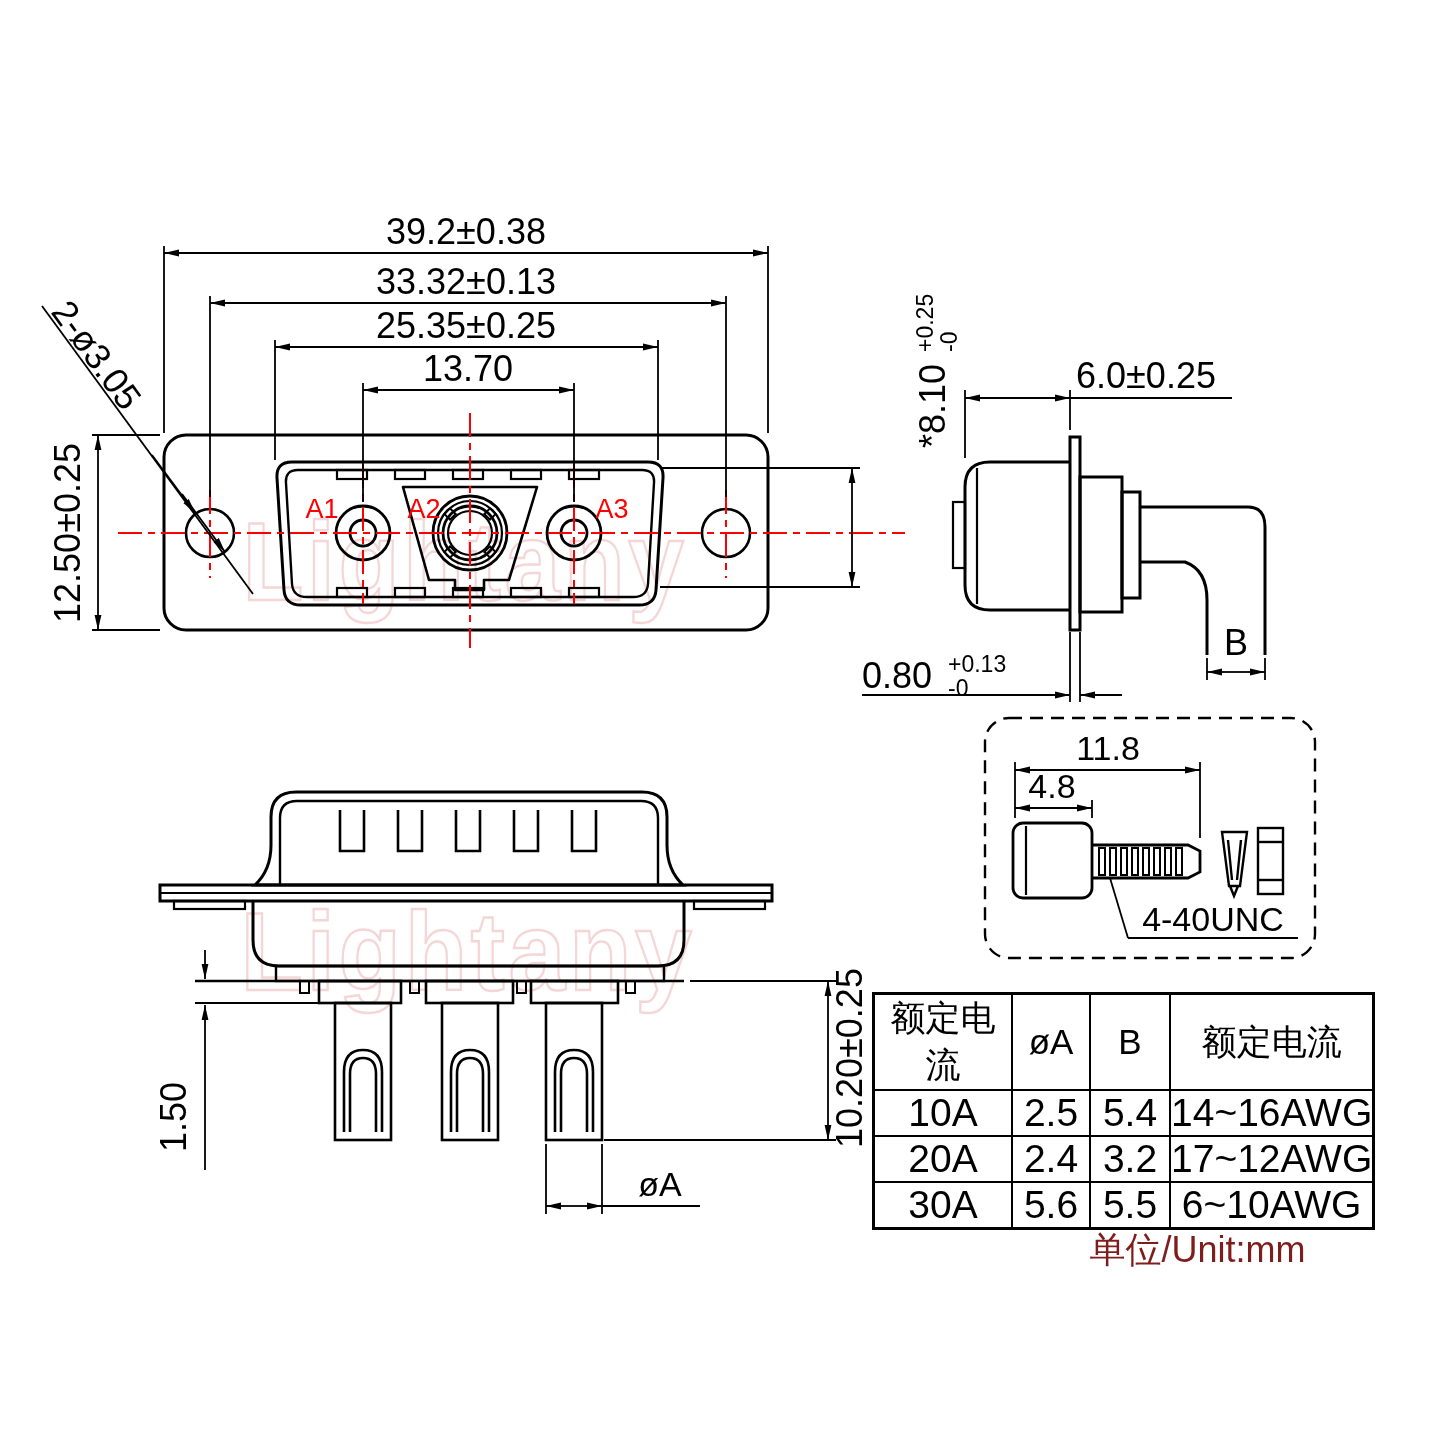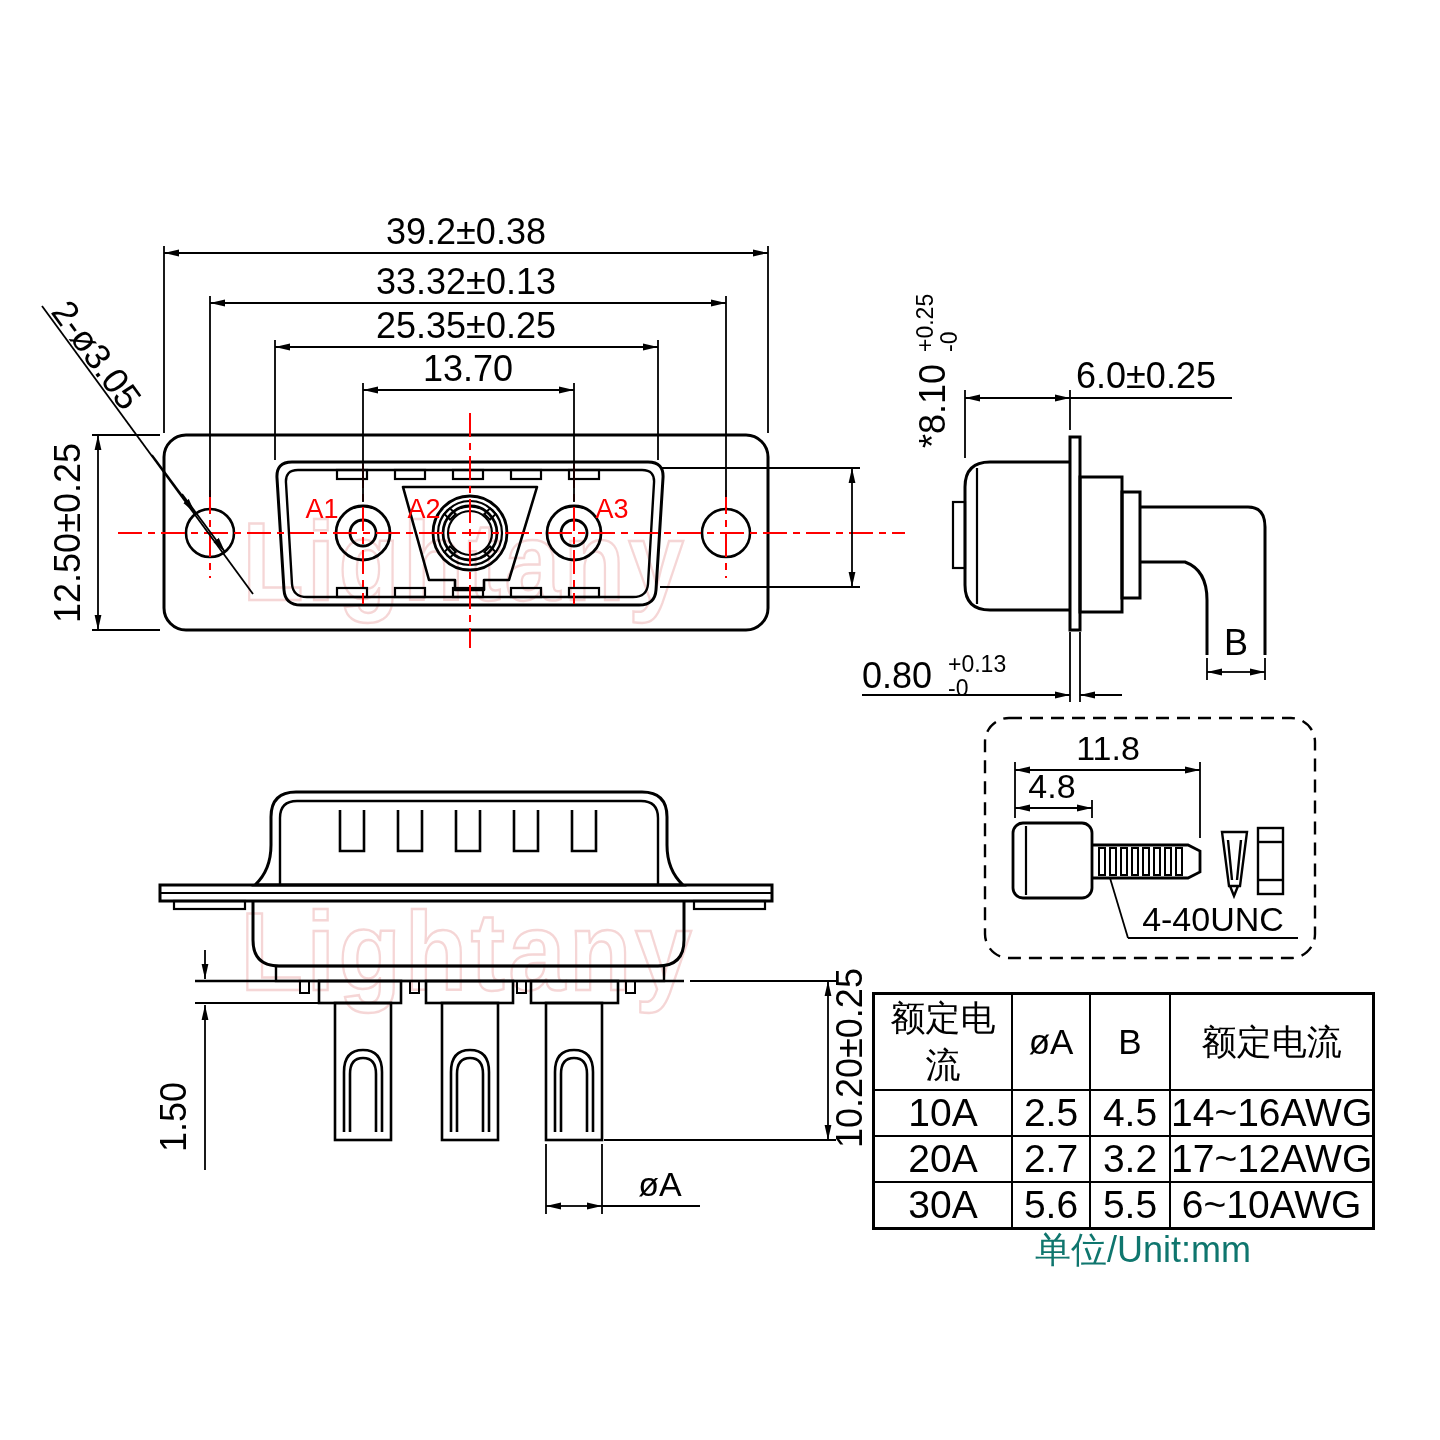--- a/index.html
+++ b/index.html
@@ -14,22 +14,22 @@
   .wm{font-size:112px;font-weight:bold;fill:none;stroke:#f0bcbc;stroke-width:2.5;opacity:0.6;letter-spacing:4px;}
   
   #spec-table{position:absolute;left:872px;top:992px;border-collapse:collapse;
               table-layout:fixed;}
   #spec-table td,#spec-table th{border:2.5px solid #000;text-align:center;vertical-align:middle;
               font-weight:normal;padding:0;color:#000;}
   #spec-table{border:3px solid #000;}
   #spec-table th{font-size:35px;height:44px;margin-top:36px;}
   #spec-table td{font-size:39px;height:44px;}
   .c0{width:136px;} .c1{width:76px;} .c2{width:78px;} .c3{width:183px;}
-  #unit-note{position:absolute;left:1035px;top:1226px;width:325px;text-align:left;
-             font-size:36px;color:#0f766e;}
+  #unit-note{position:absolute;left:1035px;top:1226px;width:325px;text-align:center;
+             font-size:36px;color:#7f1d1d;}
 </style>
 </head>
 <body>
 
 <div id="canvas">
 
 <svg id="drawing" width="1440" height="1440" viewBox="0 0 1440 1440">
   <defs>
     <marker id="ar" markerWidth="18" markerHeight="10" refX="15" refY="4" orient="auto" markerUnits="userSpaceOnUse">
       <path d="M0,0.6 L15,4 L0,7.4 Z" fill="#000"></path>
@@ -301,26 +301,26 @@
     <tbody>
         <tr>
       <th class="c0">额定电流</th>
       <th class="c1">øA</th>
       <th class="c2">B</th>
       <th class="c3">额定电流</th>
     </tr>
     <tr>
       <td>10A</td>
       <td>2.5</td>
-      <td>4.5</td>
+      <td>5.4</td>
       <td>14~16AWG</td>
     </tr>
     <tr>
       <td>20A</td>
-      <td>2.7</td>
+      <td>2.4</td>
       <td>3.2</td>
       <td>17~12AWG</td>
     </tr>
     <tr>
       <td>30A</td>
       <td>5.6</td>
       <td>5.5</td>
       <td>6~10AWG</td>
     </tr>
   </tbody>

